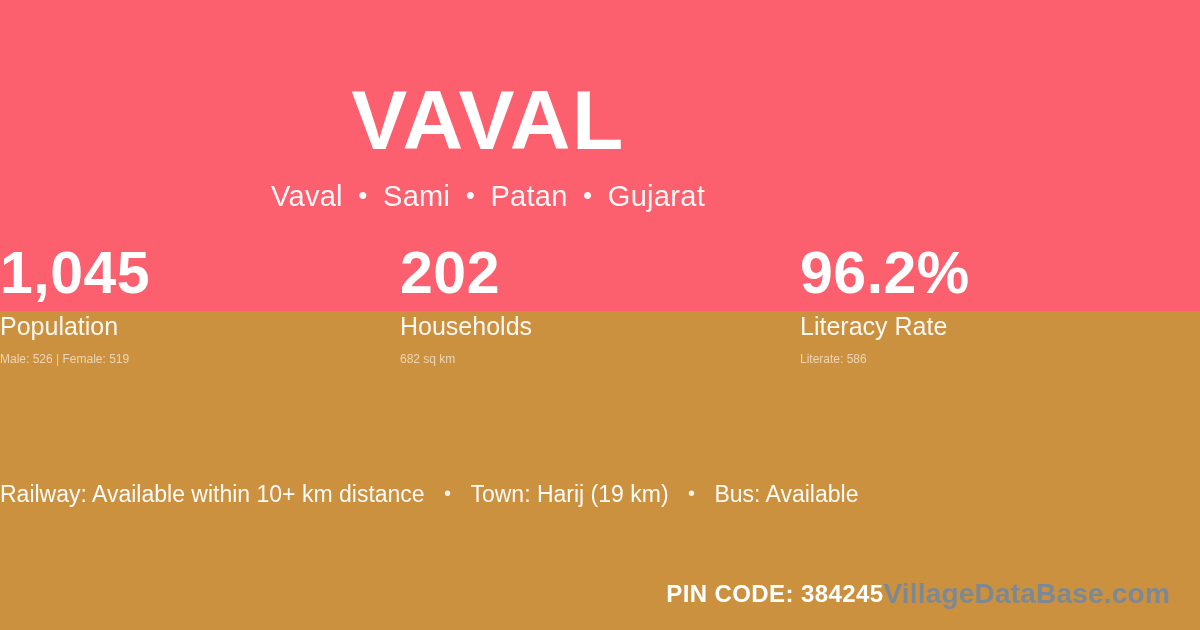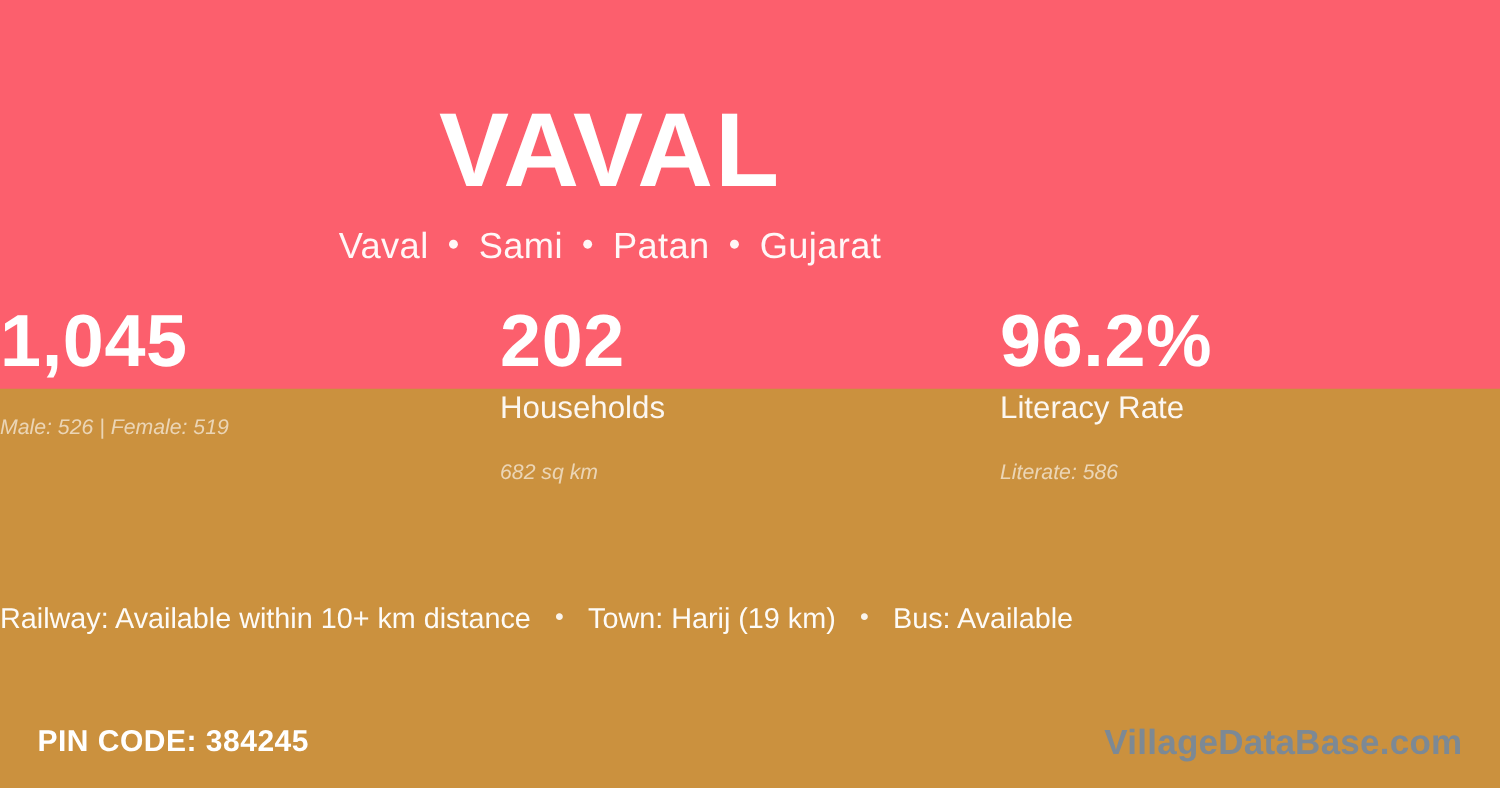--- a/index.html
+++ b/index.html
@@ -78,26 +78,25 @@
     letter-spacing:0.5px;
   }
   .stat-label {
     margin-top:11px;
     font-size:25px;
     font-weight:normal;
     line-height:1;
     color:rgba(255,255,255,0.93);
   }
   .stat-sub {
-    margin-top:30px;
-    font-size:17px;
+    margin-top:14px;
+    font-size:12px;
     font-weight:normal;
     line-height:1;
     color:rgba(255,255,255,0.62);
-    font-style:italic;
   }
 
   
   #infra-row {
     position:absolute;
     left:0; top:483px;
     width:1200px;
     text-align:left;
     font-size:23px;
     line-height:1;
@@ -116,21 +115,21 @@
 
   
   #footer {
     position:absolute;
     left:0; bottom:0;
     width:1200px;
     height:72px;
     padding:0 30px;
     display:flex;
     align-items:center;
-    justify-content:space-between;
+    justify-content:flex-end;
     z-index:3;
   }
   #pin-code {
     font-size:24px;
     font-weight:bold;
     line-height:1;
     color:#ffffff;
     letter-spacing:0.4px;
   }
   #site-brand {
@@ -159,20 +158,21 @@
       <span>Patan</span>
       <span class="sep">•</span>
       <span>Gujarat</span>
     </div>
   </div>
 
   <div id="stats-row">
 
     <div class="stat-cell">
       <div class="stat-value">1,045</div>
+      <div class="stat-label">Population</div>
       <div class="stat-sub">Male: 526 | Female: 519</div>
     </div>
 
     <div class="stat-cell">
       <div class="stat-value">202</div>
       <div class="stat-label">Households</div>
       <div class="stat-sub">682 sq km</div>
     </div>
 
     <div class="stat-cell">

